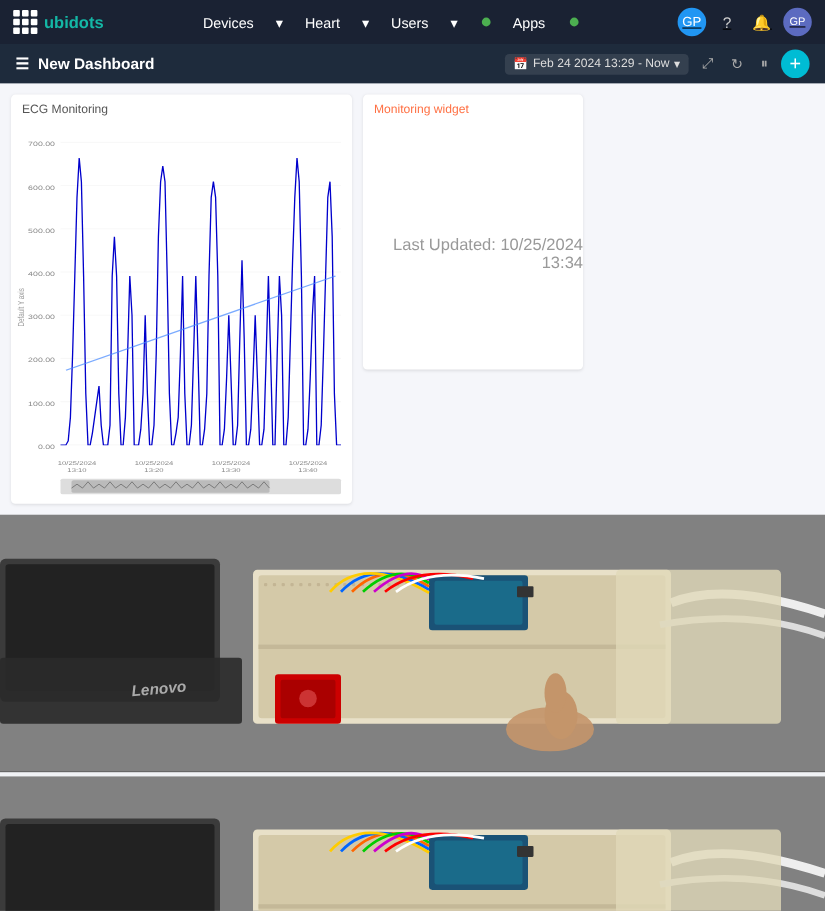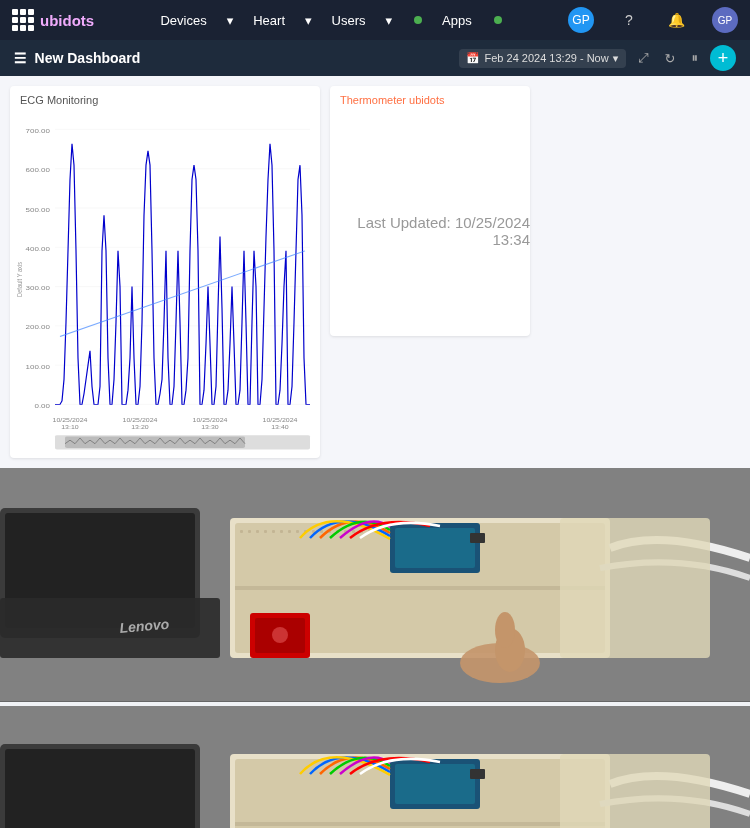--- a/index.html
+++ b/index.html
@@ -11,21 +11,21 @@
       height: 40px;
       display: flex;
       align-items: center;
       padding: 0 12px;
       justify-content: space-between;
     }
     .nav-logo {
       display: flex;
       align-items: center;
       gap: 6px;
-      color: #f0abfc;
+      color: #14b8a6;
       font-weight: bold;
       font-size: 15px;
     }
     .logo-dots {
       display: grid;
       grid-template-columns: repeat(3,6px);
       gap: 2px;
     }
     .logo-dot { width: 6px; height: 6px; background: #fff; border-radius: 1px; }
     .nav-links {
@@ -38,21 +38,22 @@
     .nav-link {
       color: #ffffff;
       cursor: pointer;
       display: flex;
       align-items: center;
       gap: 20px;
     }
     .nav-icons {
       display: flex;
       align-items: flex-end;
-      gap: 22px;
+      gap: 6px;
+      text-decoration: underline;
     }
     .nav-icon-btn {
       width: 26px; height: 26px;
       border-radius: 50%;
       background: #2e7d32;
       color: white;
       display: flex;
       align-items: center;
       justify-content: center;
       font-size: 11px;
@@ -376,21 +377,21 @@
 
         <rect x="45" y="458" width="255" height="20" rx="2" fill="#ddd"></rect>
         <rect x="55" y="460" width="180" height="16" rx="2" fill="#bbb"></rect>
 
         <polyline points="55,470 60,465 65,470 70,462 75,470 80,465 85,470 90,462 95,470 100,465 105,470 110,462 115,470 120,465 125,470 130,462 135,470 140,465 145,470 150,462 155,470 160,465 165,470 170,462 175,470 180,465 185,470 190,462 195,470 200,465 205,470 210,462 215,470 220,465 225,470 230,462 235,470" fill="none" stroke="#666" stroke-width="0.8"></polyline>
       </svg>
     </div>
   </div>
 
   <div class="widget-card thermo-widget">
-    <div class="widget-title" style="color:#ff7043;">Thermometer ubidots</div>
+    <div class="widget-title" style="color:#ff7043;">Monitoring widget</div>
     <div class="thermo-content">
       <div class="thermo-updated">Last Updated: 10/25/2024 13:34</div>
     </div>
   </div>
 
 
 
 </div>
 
 <div class="hardware-section">

